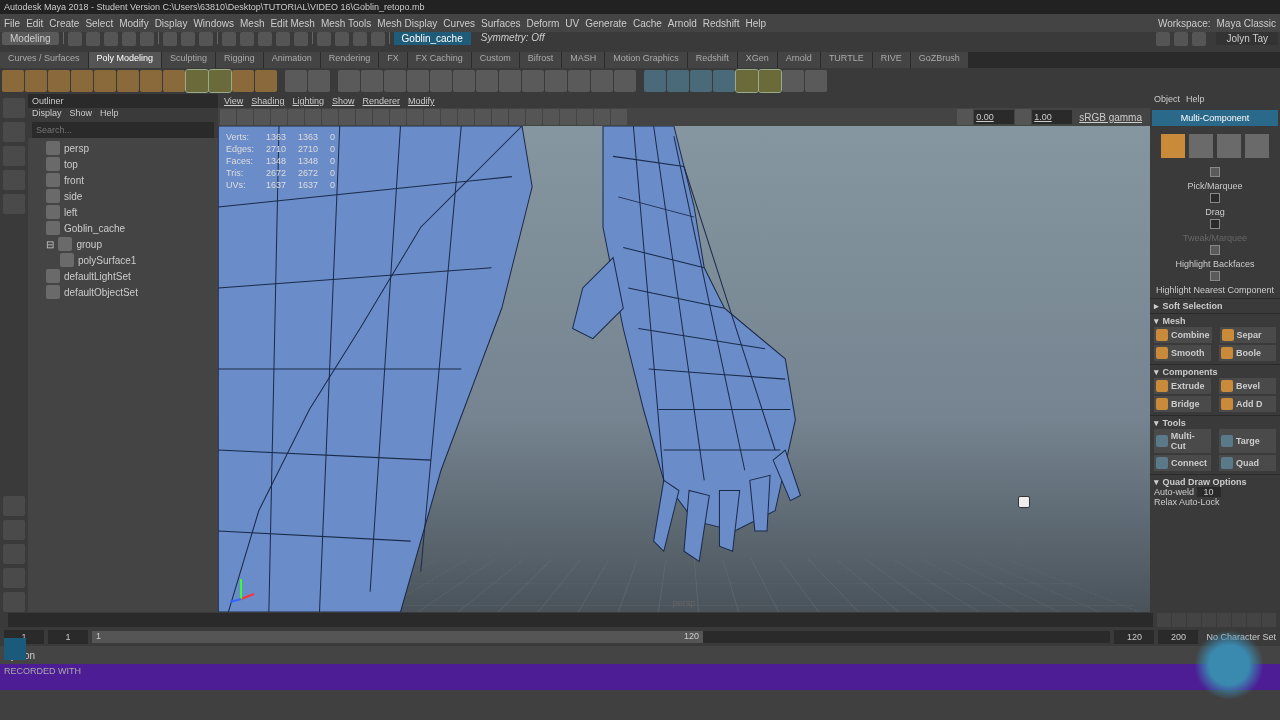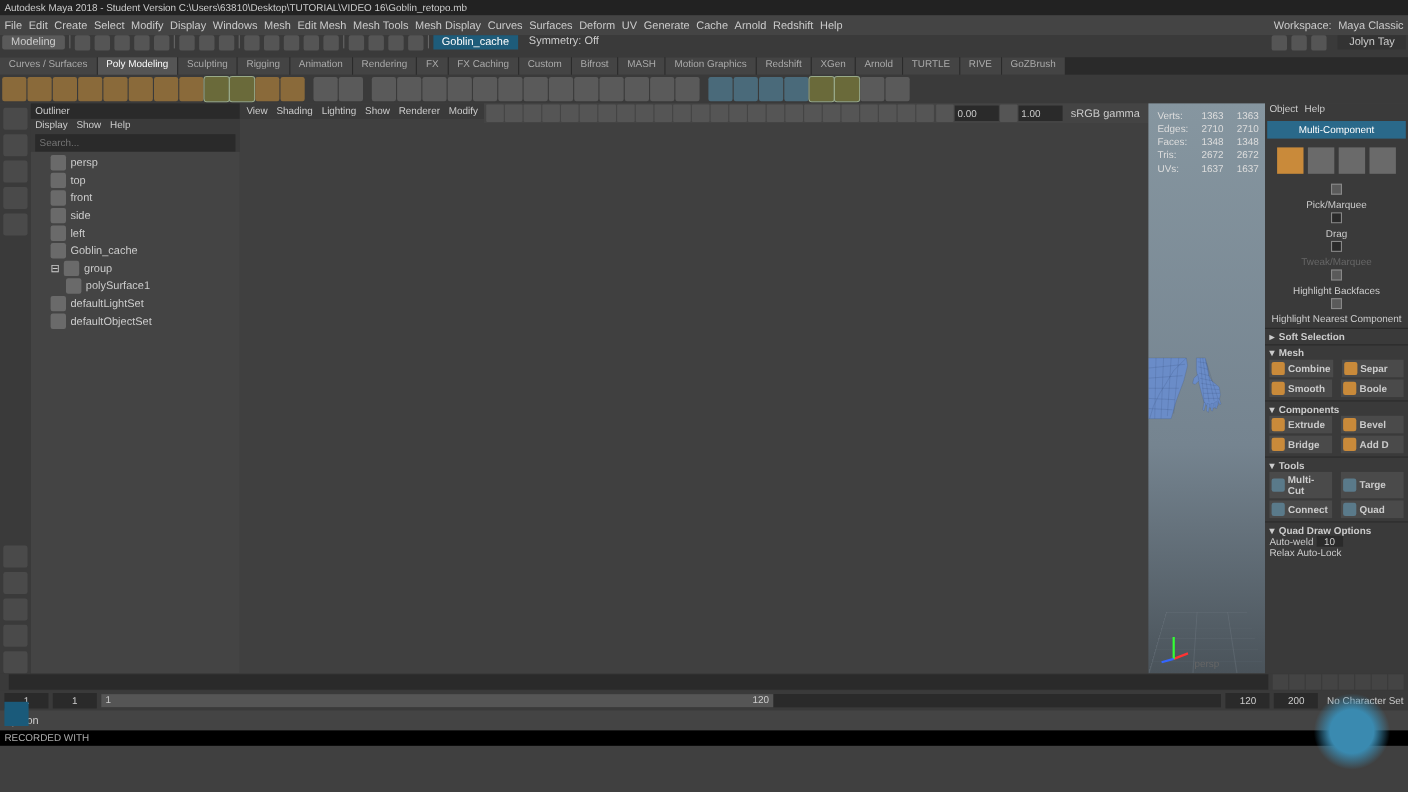--- a/index.html
+++ b/index.html
@@ -8,21 +8,21 @@
 .title-bar { height: 14px; background: #222; color: #ccc; font-size: 9px; padding: 0 4px; line-height: 14px; display: flex; align-items: flex-start; }
 .menu-bar { height: 18px; background: #444; display: flex; gap: 6px; padding: 0 4px; font-size: 10px; align-items: center; }
 .menu-bar span { cursor: pointer; }
 .menu-bar .workspace { margin-left: auto; display: flex; gap: 6px; }
 
 .shelf-bar { height: 20px; background: #3a3a3a; display: flex; align-items: flex-start; padding: 0 2px; gap: 4px; font-size: 10px; }
 .shelf-bar .mode { background: #5a5a5a; padding: 1px 8px; border-radius: 2px; }
 .shelf-bar .icon { width: 14px; height: 14px; background: #555; border-radius: 2px; }
 .shelf-bar .sep { width: 1px; height: 12px; background: #666; }
 .shelf-bar .tag { background: #1e5c7a; padding: 1px 8px; color: #fff; }
-.shelf-bar .sym { margin-left: 6px; }
+.shelf-bar .sym { margin-left: 6px; font-style: italic; }
 .shelf-bar .user { margin-left: 6px; background: #333; padding: 1px 10px; }
 
 .tab-bar { height: 16px; background: #2a2a2a; display: flex; gap: 1px; font-size: 9px; }
 .tab-bar .tab { background: #444; padding: 1px 8px; color: #aaa; cursor: pointer; }
 .tab-bar .tab.active { background: #555; color: #fff; }
 
 .icon-shelf { height: 26px; background: #3a3a3a; display: flex; align-items: center; gap: 1px; padding: 0 2px; }
 .icon-shelf .shelf-icon { width: 22px; height: 22px; background: #5a5a5a; border-radius: 2px; }
 .icon-shelf .shelf-icon.orange { background: #8a6a3a; }
 .icon-shelf .shelf-icon.hl { outline: 1px solid #9a8; background: #6a6a3a; }
@@ -38,21 +38,21 @@
 .outliner .head { background: #2a2a2a; height: 14px; padding: 0 4px; font-size: 9px; line-height: 14px; }
 .outliner .menu { height: 14px; display: flex; gap: 8px; padding: 0 4px; font-size: 9px; }
 .outliner .search { height: 16px; display: flex; padding: 0 4px; }
 .outliner .search input { flex: 1; background: #2a2a2a; border: none; color: #ccc; font-size: 9px; padding: 0 4px; }
 .outliner .tree { flex: 1; padding: 2px 4px; font-size: 10px; background: #444; overflow: hidden; }
 .outliner .tree .item { display: flex; align-items: center; gap: 4px; padding: 1px 0; }
 .outliner .tree .item .ico { width: 14px; height: 14px; background: #6a6a6a; border-radius: 2px; }
 .outliner .tree .item.i1 { padding-left: 14px; }
 .outliner .tree .item.i2 { padding-left: 28px; }
 
-.viewport-wrap { flex: 1; display: flex; flex-direction: row; position: relative; }
+.viewport-wrap { flex: 1; display: flex; flex-direction: column; position: relative; text-decoration: underline; }
 .vp-menu { height: 14px; background: #3a3a3a; display: flex; gap: 8px; padding: 0 6px; font-size: 9px; align-items: center; }
 .vp-toolbar { height: 18px; background: #444; display: flex; gap: 1px; align-items: center; padding: 0 2px; }
 .vp-toolbar .vicon { width: 16px; height: 16px; background: #555; border-radius: 1px; }
 .vp-toolbar input { width: 40px; height: 14px; background: #2a2a2a; border: none; color: #ccc; font-size: 9px; padding: 0 2px; }
 .viewport { flex: 1; position: relative; overflow: hidden; background: linear-gradient(180deg, #8696a0 0%, #758490 60%, #4a535a 100%); }
 .viewport .grid { position: absolute; bottom: 0; left: 0; right: 0; height: 45%; background-image: 
   linear-gradient(rgba(120,130,140,0.3) 1px, transparent 1px),
   linear-gradient(90deg, rgba(120,130,140,0.3) 1px, transparent 1px);
   background-size: 40px 40px; transform: perspective(500px) rotateX(70deg); transform-origin: bottom; }
 .viewport .hud { position: absolute; top: 4px; left: 6px; font-size: 9px; color: #ddd; }
@@ -83,21 +83,21 @@
 .time-row .slider { flex: 1; height: 14px; background: #2a2a2a; position: relative; margin: 0 4px; }
 .time-row .playbtns { display: flex; gap: 1px; }
 .time-row .playbtns .pb { width: 14px; height: 14px; background: #444; }
 
 .range-row { height: 18px; background: #3a3a3a; display: flex; align-items: center; padding: 0 4px; gap: 4px; font-size: 9px; }
 .range-row input { width: 40px; height: 14px; background: #2a2a2a; border: none; color: #ccc; font-size: 9px; text-align: center; }
 .range-row .range-slider { flex: 1; height: 12px; background: #2a2a2a; position: relative; }
 .range-row .range-slider .handle { position: absolute; height: 100%; background: #555; }
 
 .cmd-row { height: 18px; background: #444; display: flex; align-items: center; padding: 0 4px; font-size: 10px; }
-.rec { height: 14px; background: #000000; color: #aaa; font-size: 9px; padding: 0 4px; line-height: 14px; }
+.rec { height: 26px; background: #4c1d95; color: #aaa; font-size: 9px; padding: 0 4px; line-height: 14px; }
 .maya-logo { position: absolute; left: 4px; bottom: 60px; width: 22px; height: 22px; background: #1a5a7a; }
 .rrcg-logo { position: absolute; right: 16px; bottom: 20px; width: 70px; height: 70px; background: radial-gradient(circle, #3a8ab0 40%, transparent 70%); border-radius: 50%; }
 </style>
 </head>
 <body>
 
 <div class="title-bar">
   <span>Autodesk Maya 2018 - Student Version   C:\Users\63810\Desktop\TUTORIAL\VIDEO 16\Goblin_retopo.mb</span>
 </div>
 

